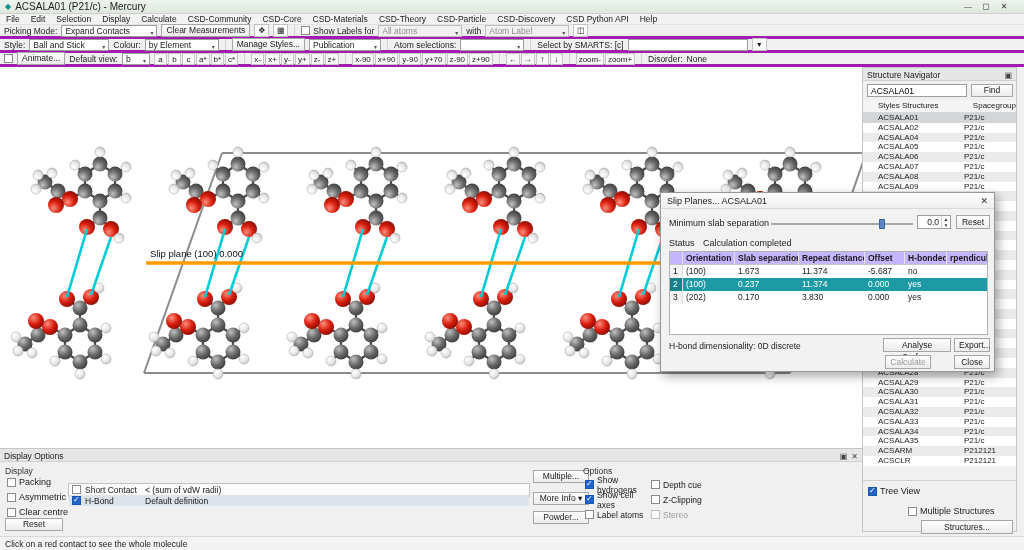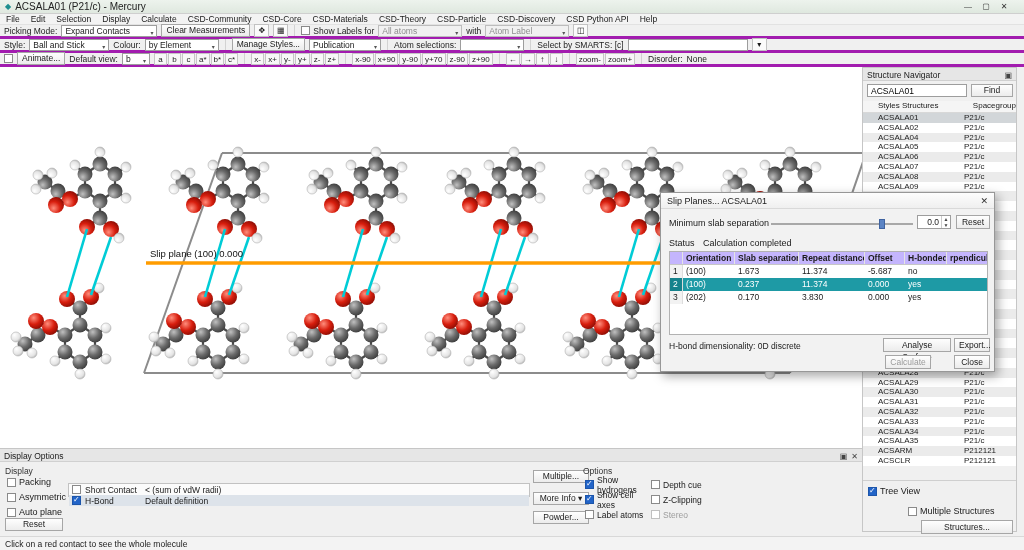--- a/index.html
+++ b/index.html
@@ -617,21 +617,21 @@
       <span class="cbwrap even">
       <span class="cb"></span>
       <span>Packing</span>
     </span>
       <span class="cbwrap odd">
       <span class="cb"></span>
       <span>Asymmetric Unit</span>
     </span>
       <span class="cbwrap even">
       <span class="cb"></span>
-      <span>Auto plane</span>
+      <span>Clear centre</span>
     </span>
     </div>
   <span class="btn do-reset">Reset</span>
 
   <div class="contact-list">
       <div class="contact-row even">
       <span class="cb"></span>
       <span class="clabel">Short Contact</span>
       <span>&lt; (sum of vdW radii)</span>
     </div>

